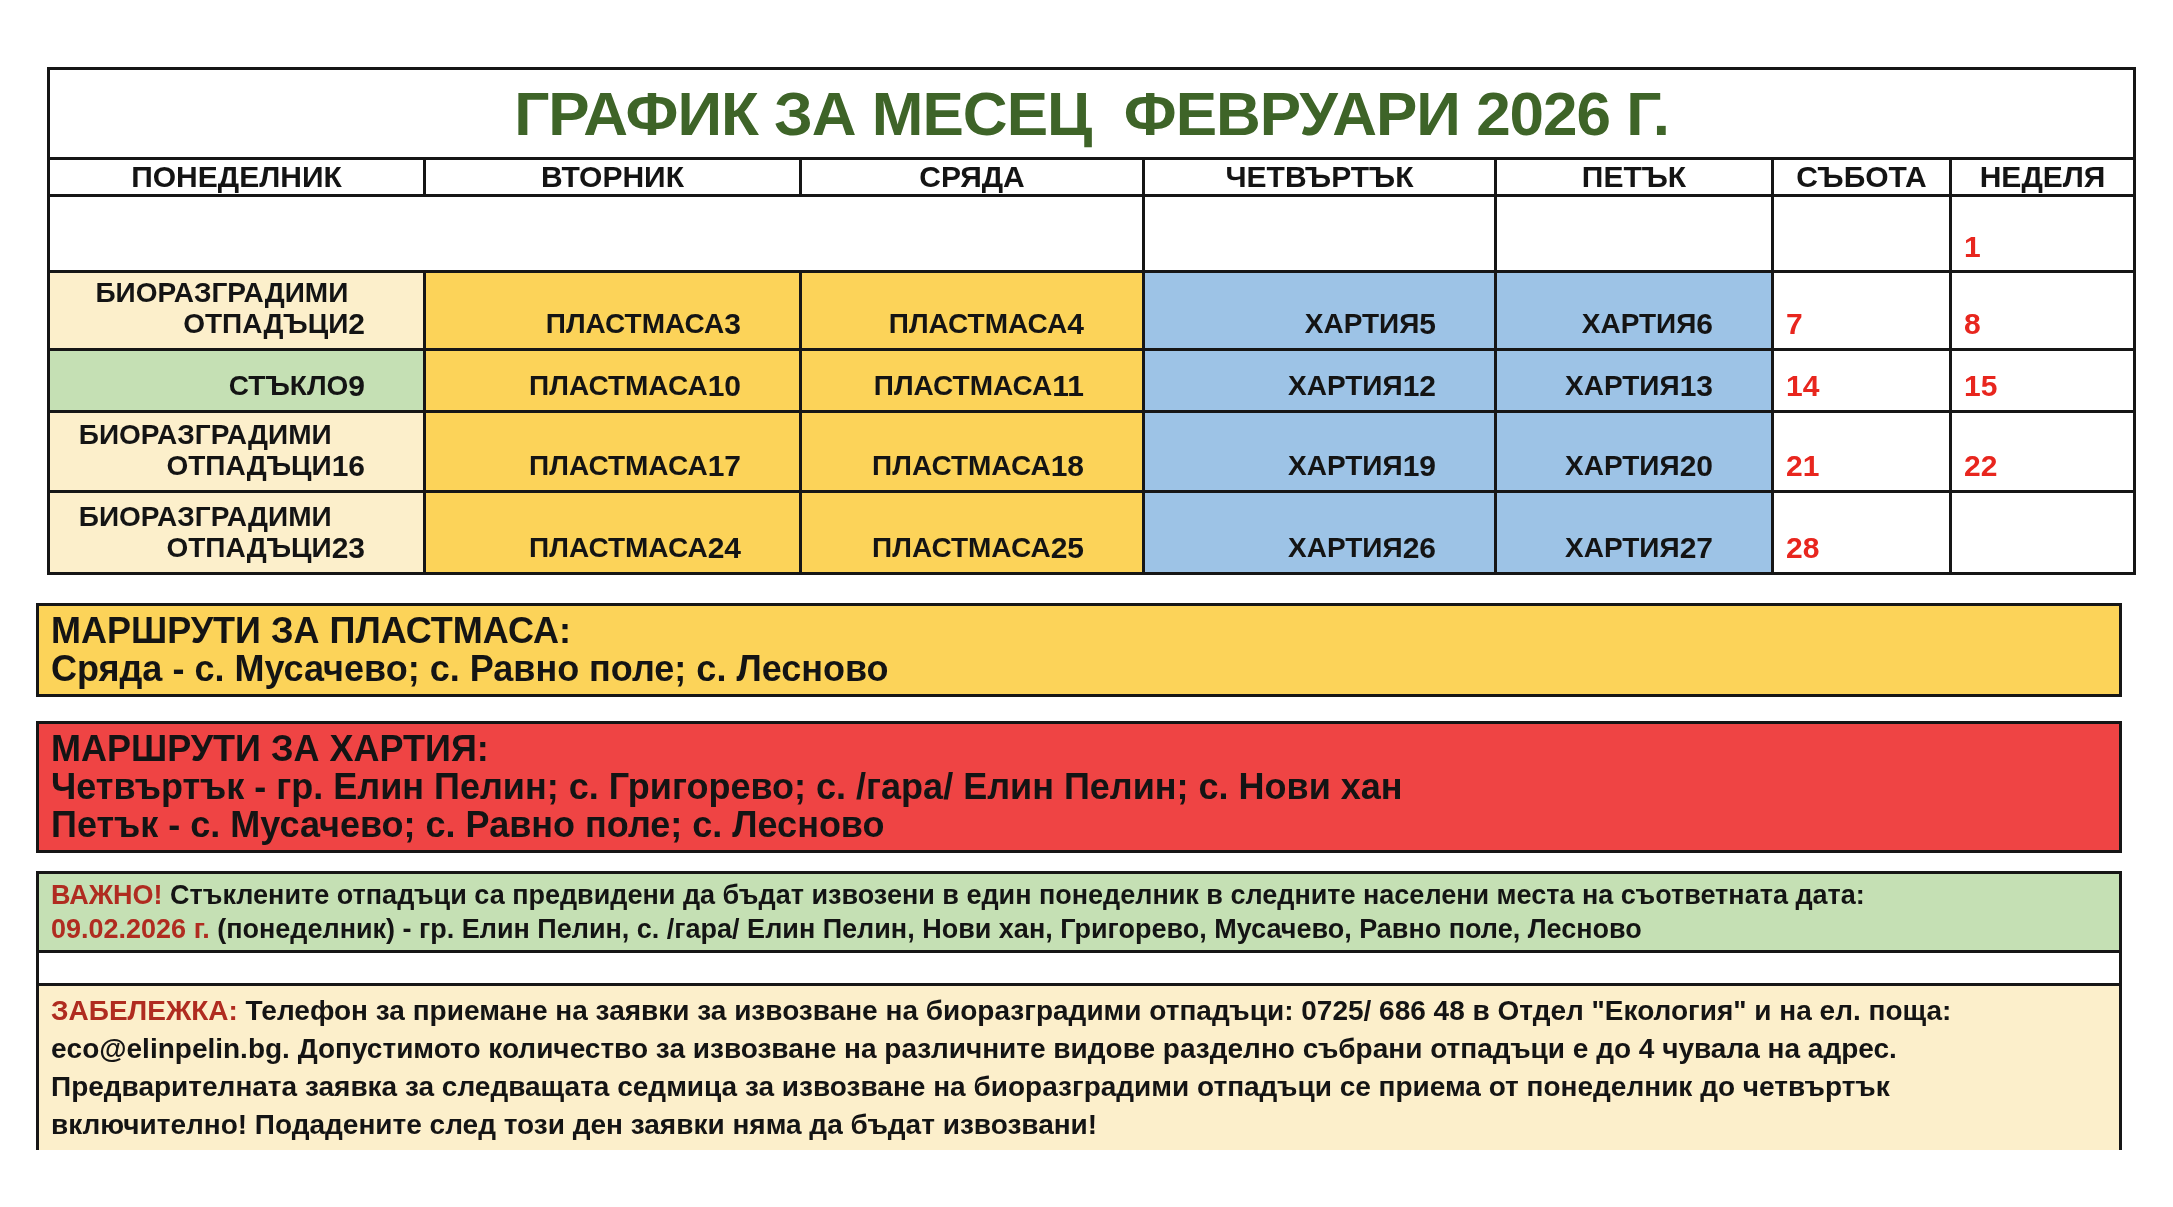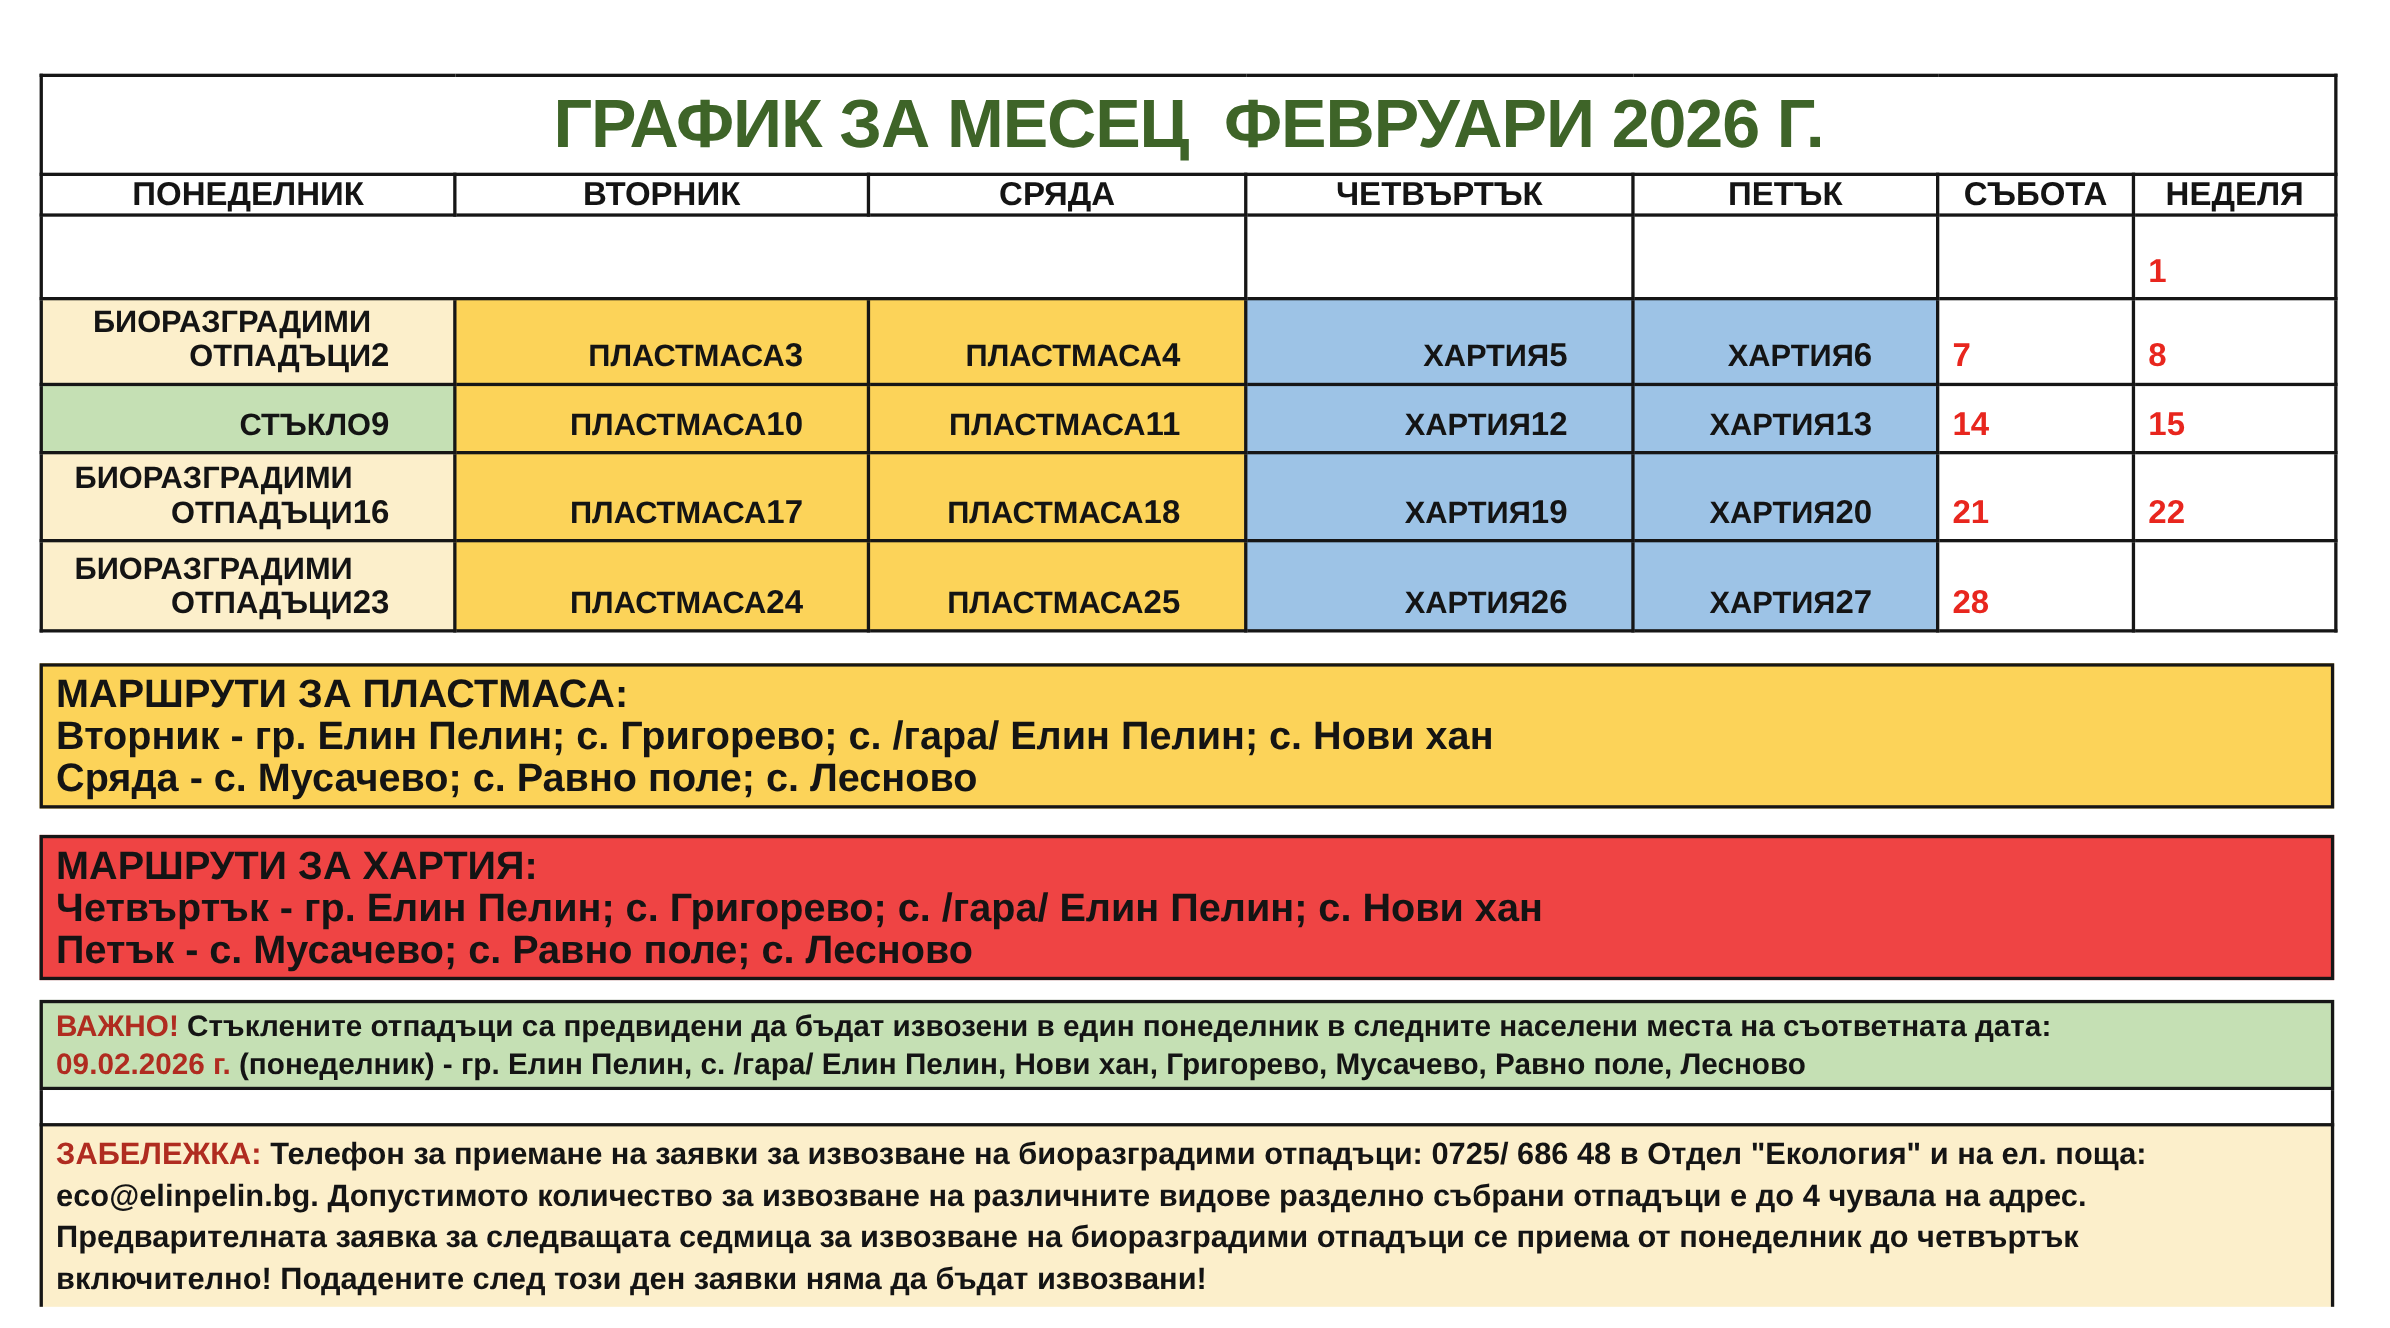--- a/index.html
+++ b/index.html
@@ -1,20 +1,20 @@
 <!DOCTYPE html>
 <html><head>
 <meta charset="utf-8">
 <style>
   * { margin:0; padding:0; box-sizing:border-box; }
   html,body { width:2173px; height:1207px; background:#ffffff; overflow:hidden;
               font-family:"Liberation Sans", sans-serif; font-weight:bold; color:#141414; }
   .page { position:absolute; left:36px; top:67px; width:2086px; }
 
-  table.calendar { border-collapse:collapse; width:100%; table-layout:fixed; }
+  table.calendar { border-collapse:collapse; width:100%; table-layout:fixed;margin-left:11px; }
   .calendar th, .calendar td { border:3px solid #161616; }
 
   .title-cell { height:90px; text-align:center; vertical-align:middle;
                 color:#3E6428; font-size:62px; letter-spacing:-1px; white-space:pre-wrap; }
   .dayhdr { height:36px; text-align:center; vertical-align:middle; font-size:30px; }
 
   td.cell { vertical-align:bottom; padding:4px 12px 8px 12px; background:#ffffff; }
   .cellwrap { display:flex; justify-content:space-between; align-items:flex-end; width:100%; }
   .lbl { font-size:28px; line-height:1.12; text-align:right; flex:1 1 auto; min-width:0; }
   .date { font-size:30px; line-height:1.05; flex:0 0 auto; }
@@ -252,21 +252,20 @@
           </td>
           <td class="cell empty">
             <div class="cellwrap"></div>
           </td>
         </tr>
       </tbody>
   </table>
 
   <div class="box plastic-bg">
     <div>МАРШРУТИ ЗА ПЛАСТМАСА:</div>
-    <div>Вторник - гр. Елин Пелин; с. Григорево; с. /гара/ Елин Пелин; с. Нови хан</div>
     <div>Сряда - с. Мусачево; с. Равно поле; с. Лесново</div>
   </div>
 
   <div class="box paper-bg">
     <div>МАРШРУТИ ЗА ХАРТИЯ:</div>
     <div>Четвъртък - гр. Елин Пелин; с. Григорево; с. /гара/ Елин Пелин; с. Нови хан</div>
     <div>Петък - с. Мусачево; с. Равно поле; с. Лесново</div>
   </div>
 
   <div class="box green-bg">

